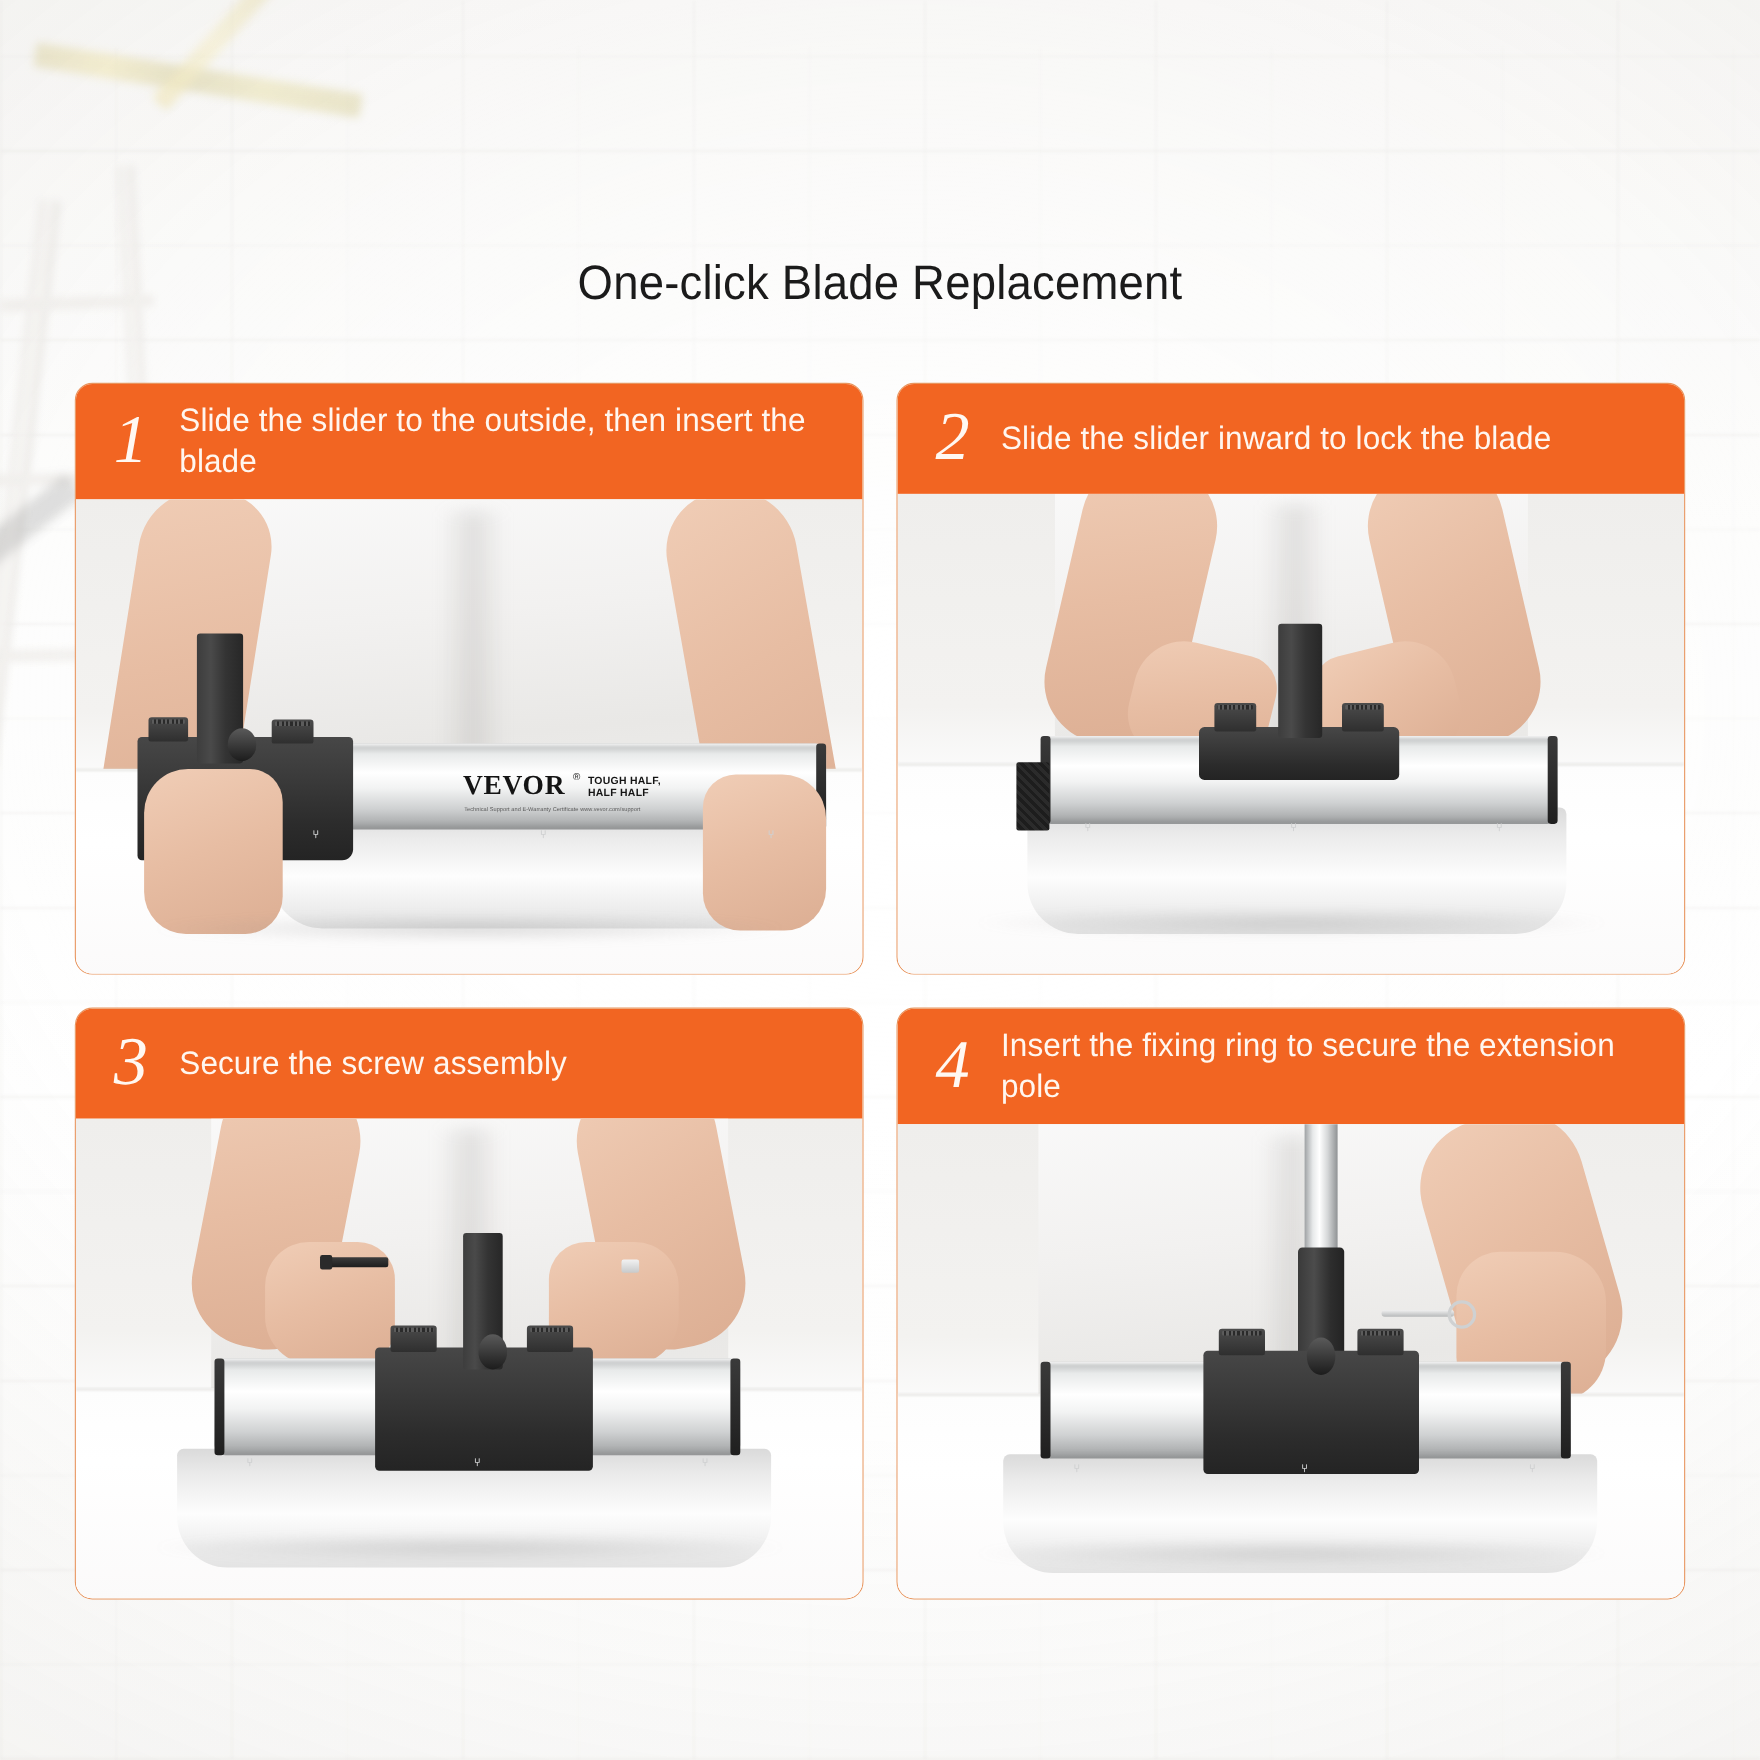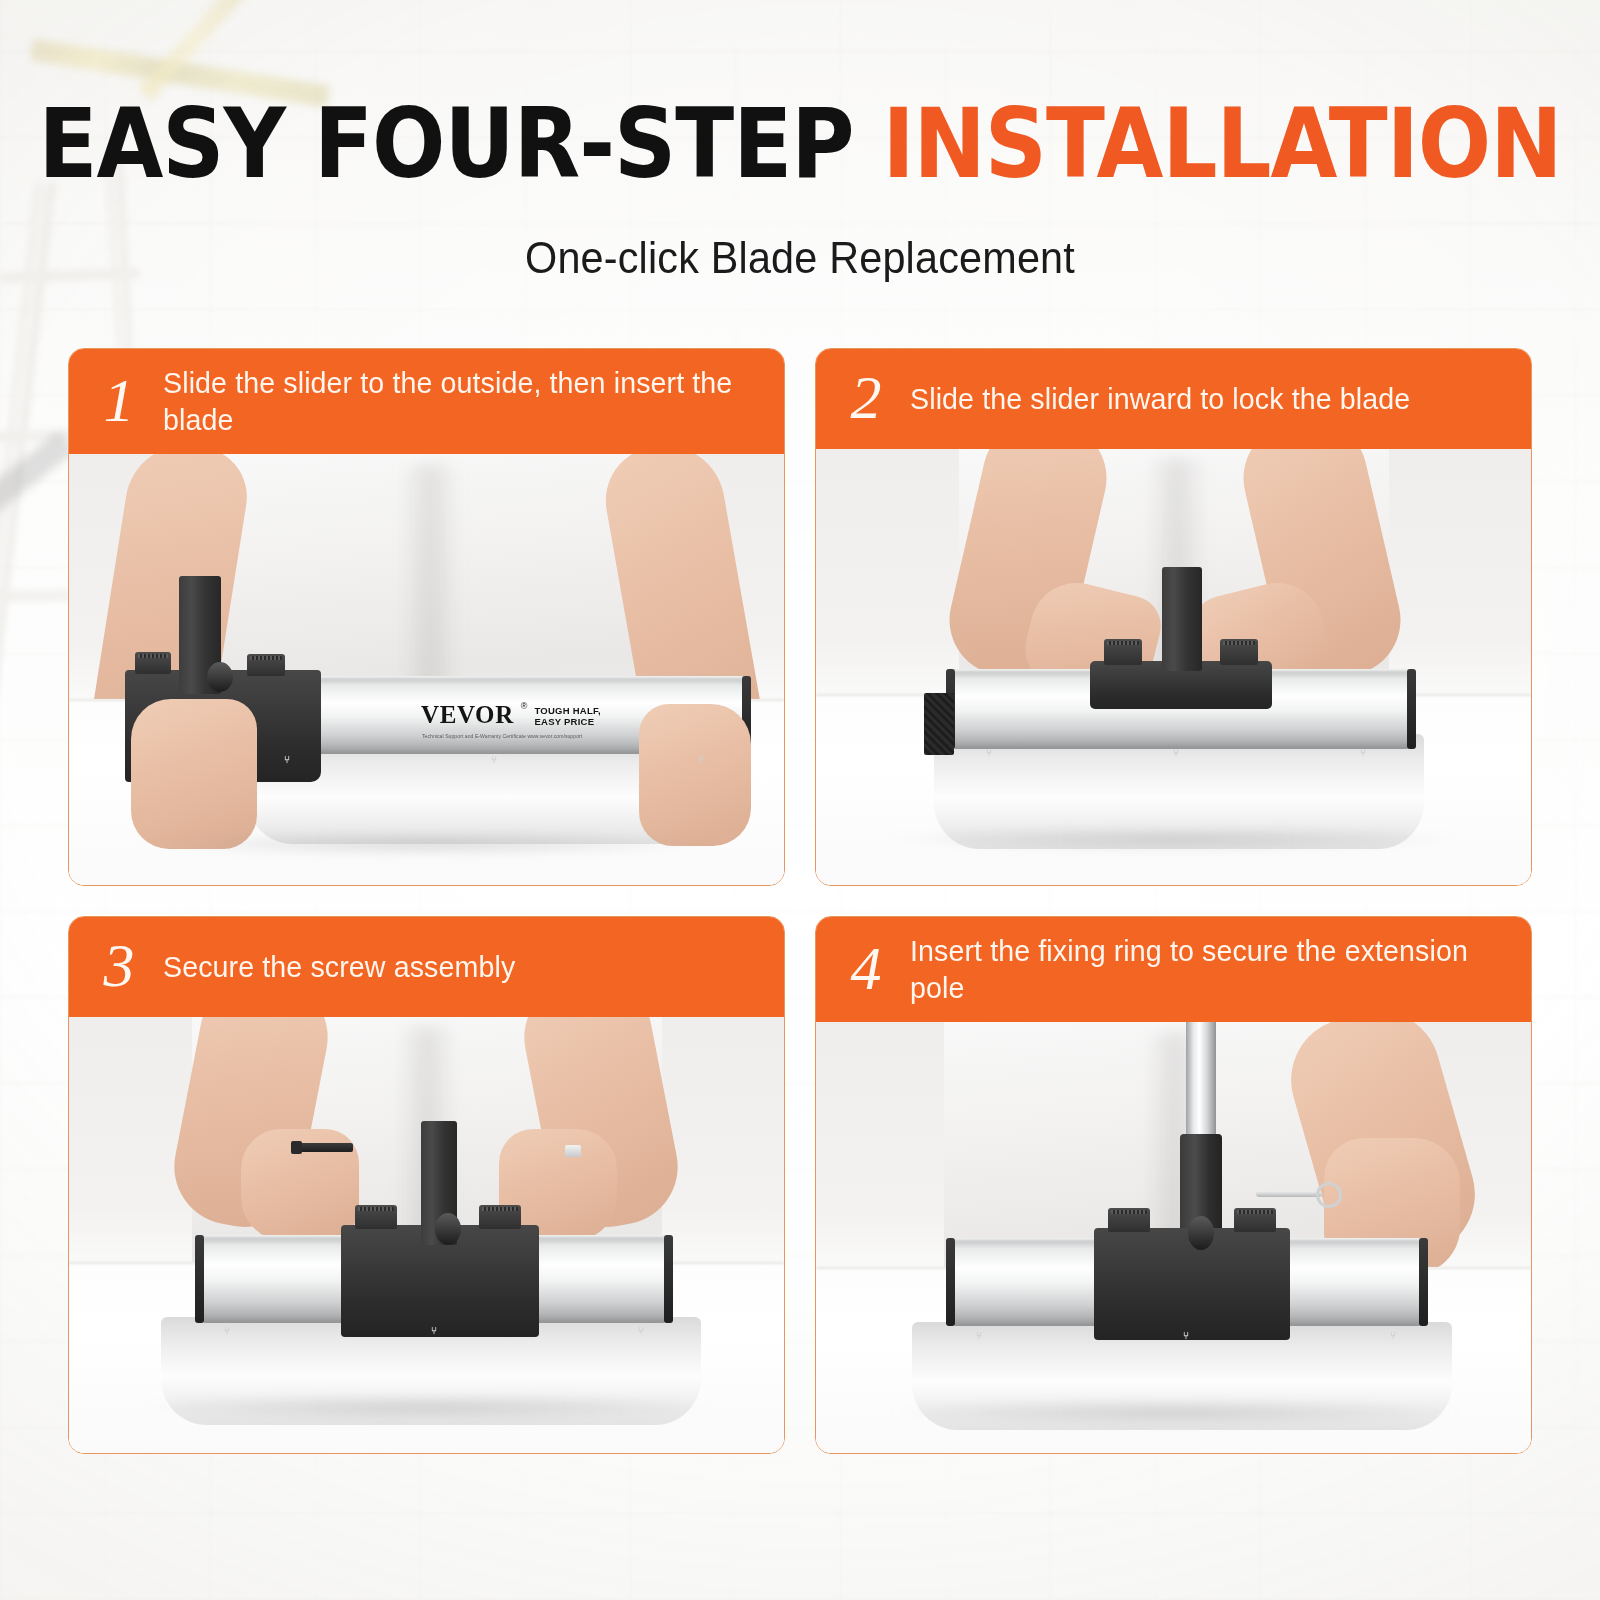--- a/index.html
+++ b/index.html
@@ -309,25 +309,20 @@
     <div class="lad-rung lad-g1"></div>
     <div class="lad-rung lad-g2"></div>
     <div class="lad-rung lad-g3"></div>
     <div class="bg-tape"></div>
     <div class="bg-tape2"></div>
     <div class="bg-tape3"></div>
     <div class="bg-dark"></div>
   </div>
   <div class="bg-vignette"></div>
 
-  <div class="title-wrap">
-    <span class="title">
-      <span class="t-black">EASY FOUR-STEP </span><span class="t-orange">INSTALLATION</span>
-    </span>
-  </div>
   <div class="subtitle">One-click Blade Replacement</div>
 
   <div class="grid">
 
     <div class="card">
       <div class="card-head">
         <div class="step-num">1</div>
         <div class="step-text">Slide the slider to the outside, then insert the blade</div>
       </div>
       <div class="card-photo p1">
@@ -343,21 +338,21 @@
 
           <div class="tube" style="left:152px; top:222px; width:530px; height:78px;">
             <div class="tube-cap" style="right:0;"></div>
           </div>
 
           <div class="vevor" style="left:352px; top:248px;">
             <span class="mark">VEVOR</span>
             <span class="reg">®</span>
             <span class="tag">
               <span>TOUGH HALF,</span><br>
-              <span>EASY PRICE</span>
+              <span>HALF HALF</span>
             </span>
           </div>
           <div class="vevor-fine" style="left:353px; top:279px;">Technical Support and E-Warranty Certificate www.vevor.com/support</div>
 
           <div class="slider-blk" style="left:56px; top:216px; width:196px; height:112px; border-radius:4px 4px 10px 4px;"></div>
           <div class="tab" style="left:66px; top:198px; width:36px; height:22px;"></div>
           <div class="tab" style="left:178px; top:200px; width:38px; height:22px;"></div>
           <div class="fin" style="left:110px; top:122px; width:42px; height:118px;"></div>
           <div class="hinge" style="left:138px; top:208px; width:26px; height:30px;"></div>
 

